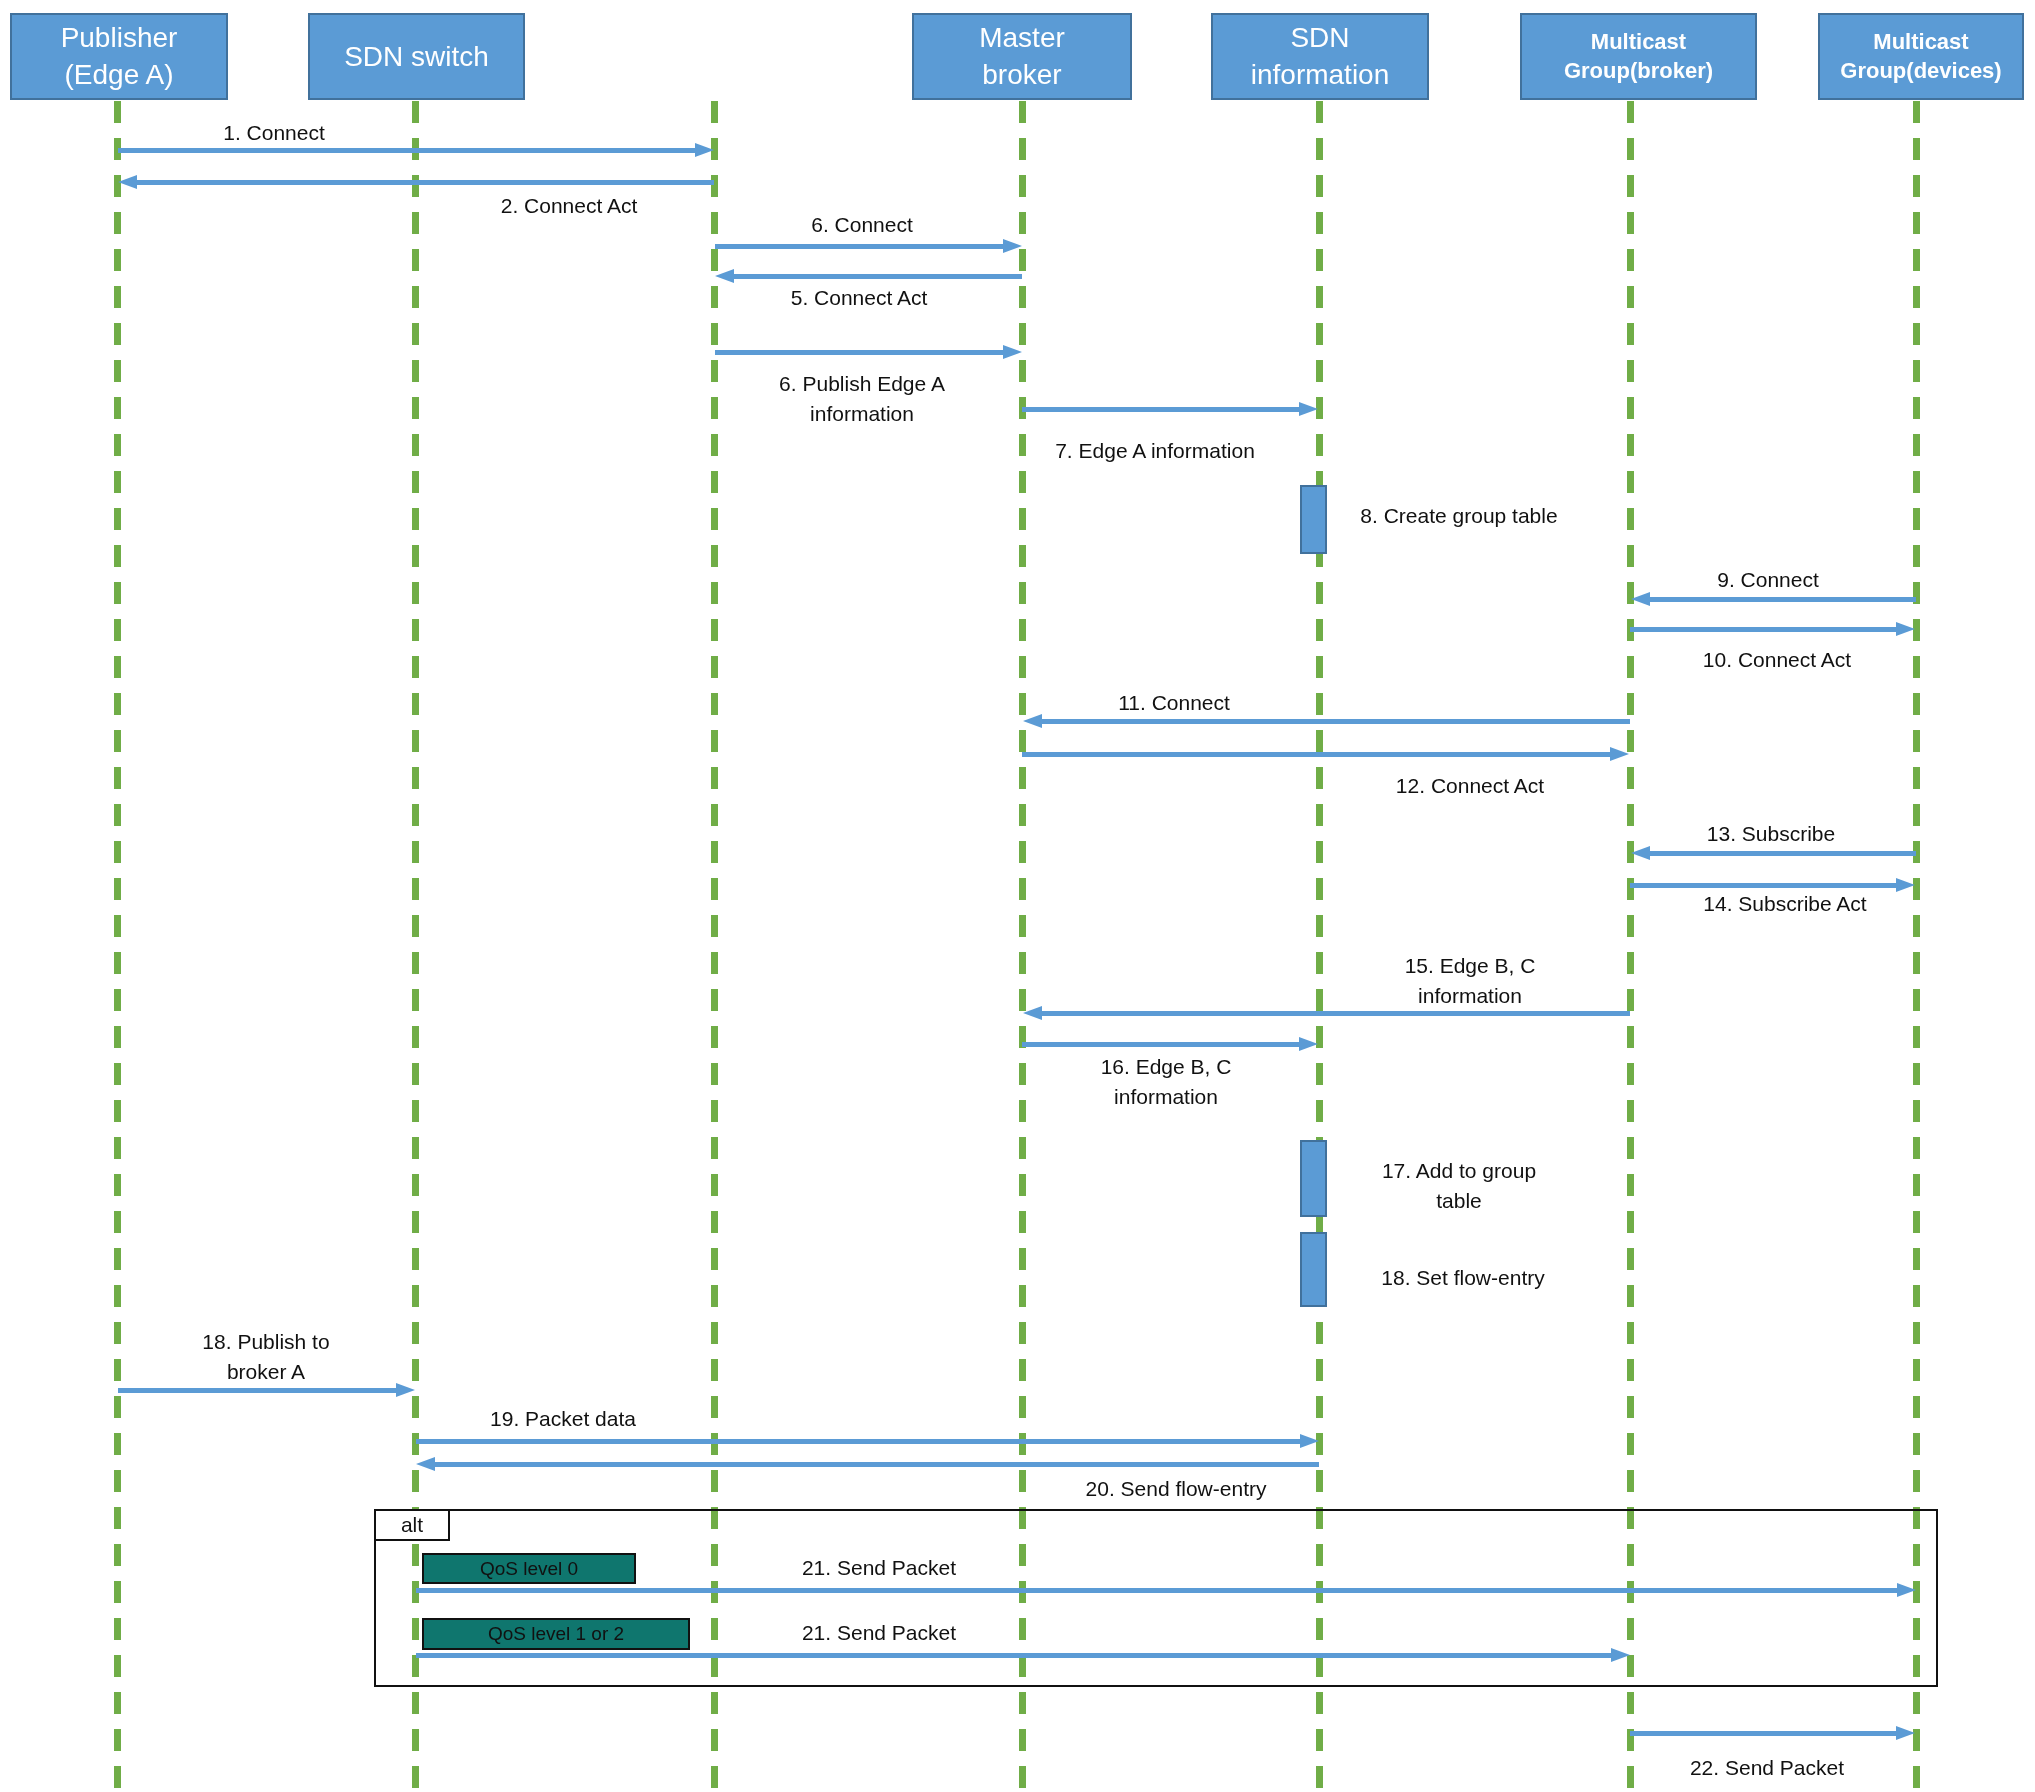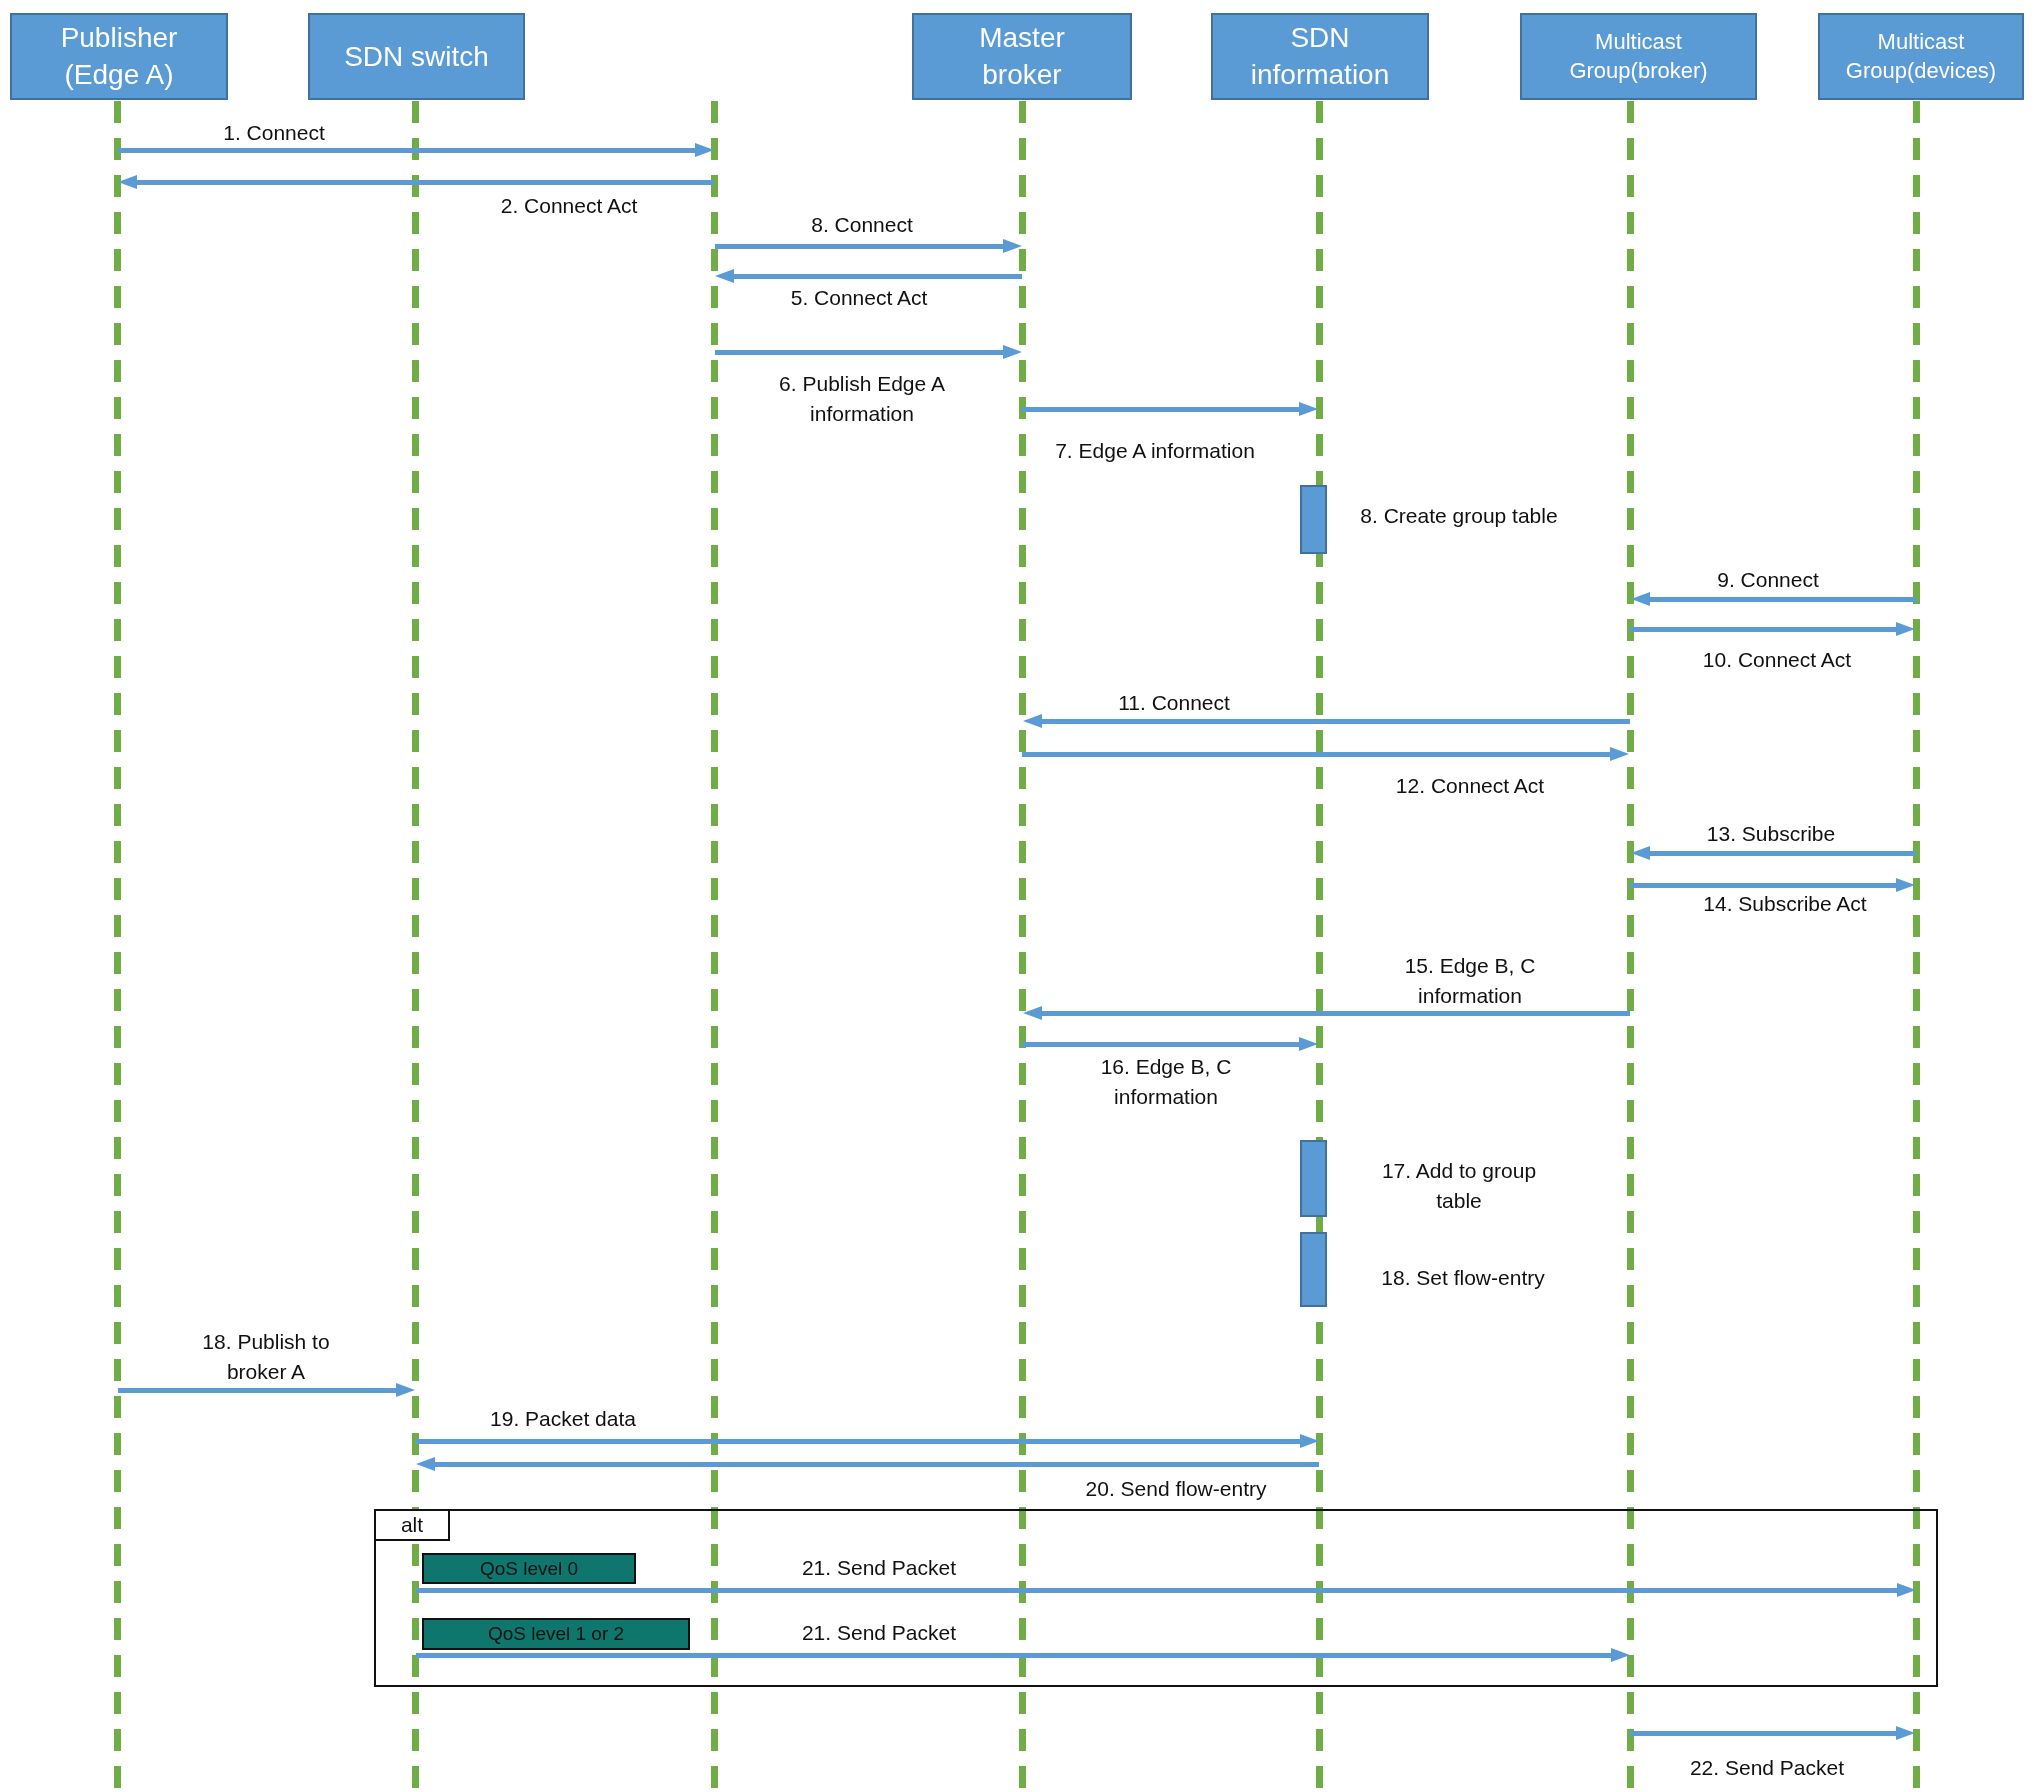--- a/index.html
+++ b/index.html
@@ -19,21 +19,21 @@
   }
 
   .actor {
     position:absolute; top:13.3px; height:87px; z-index:6;
     background:var(--actor-fill,#5b9bd5);
     border:2.8px solid var(--actor-border,#41719c);
     color:#fff; display:flex; align-items:center; justify-content:center;
     text-align:center; white-space:pre-line;
     font-size:28px; line-height:1.3;
   }
-  .actor.small { font-size:22px; }
+  .actor.small { font-size:22px;font-weight:bold; }
 
   .shaft { position:absolute; height:5px; background:var(--arrow,#5b9bd5); z-index:3; }
   .head {
     position:absolute; top:-5px; width:0; height:0; z-index:3;
     border-top:7.2px solid transparent; border-bottom:7.2px solid transparent;
   }
   .head.r { right:-18px; border-left:19px solid var(--arrow,#5b9bd5); }
   .head.l { left:-18px;  border-right:19px solid var(--arrow,#5b9bd5); }
 
   .bar {
@@ -148,21 +148,21 @@
   <div class="shaft" style="left:1630px;top:1731px;width:267px">
       <span class="head r"></span>
     </div>
 
   <div class="bar" style="top:485px;height:69px"></div>
   <div class="bar" style="top:1140px;height:77px"></div>
   <div class="bar" style="top:1232px;height:75px"></div>
 
   <div class="mlabel" style="left:274px;top:133px">1. Connect</div>
   <div class="mlabel" style="left:569px;top:206px">2. Connect Act</div>
-  <div class="mlabel" style="left:862px;top:225px">8. Connect</div>
+  <div class="mlabel" style="left:862px;top:225px">6. Connect</div>
   <div class="mlabel" style="left:859px;top:298px">5. Connect Act</div>
   <div class="mlabel" style="left:862px;top:399px">6. Publish Edge A
 information</div>
   <div class="mlabel" style="left:1155px;top:451px">7. Edge A information</div>
   <div class="mlabel" style="left:1459px;top:516px">8. Create group table</div>
   <div class="mlabel" style="left:1768px;top:580px">9. Connect</div>
   <div class="mlabel" style="left:1777px;top:660px">10. Connect Act</div>
   <div class="mlabel" style="left:1174px;top:703px">11. Connect</div>
   <div class="mlabel" style="left:1470px;top:786px">12. Connect Act</div>
   <div class="mlabel" style="left:1771px;top:834px">13. Subscribe</div>

